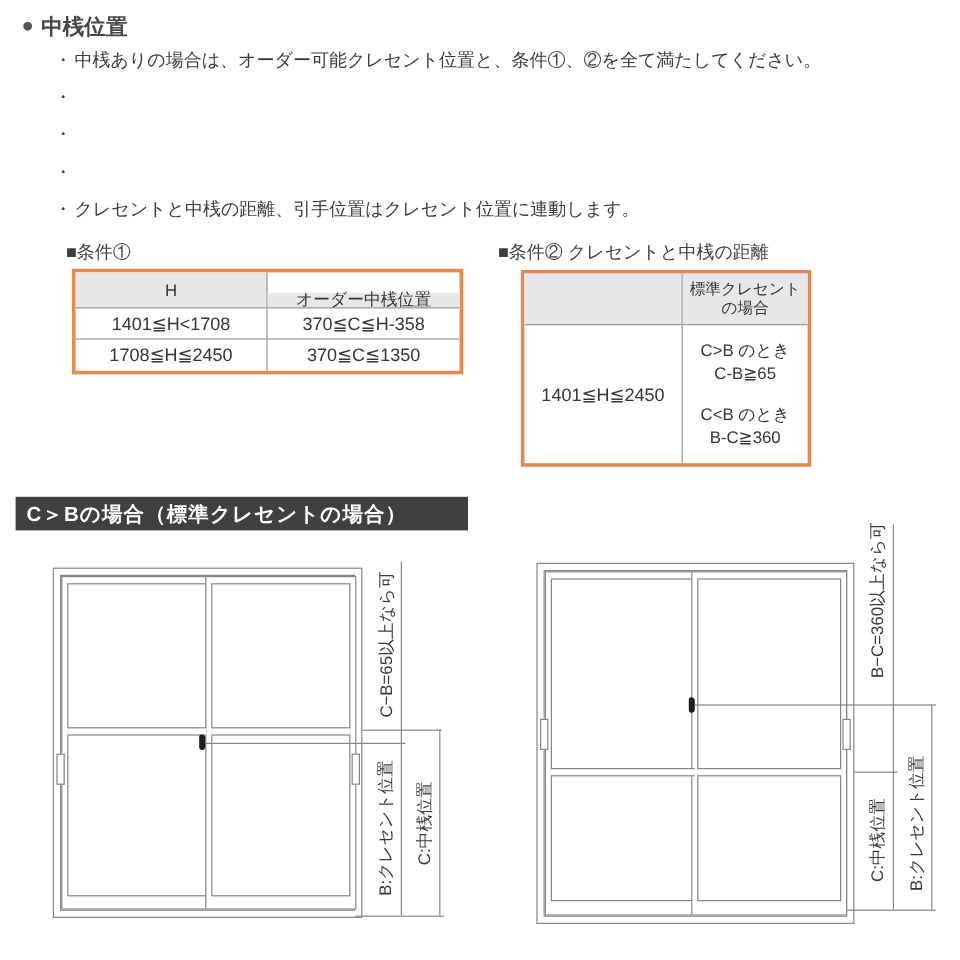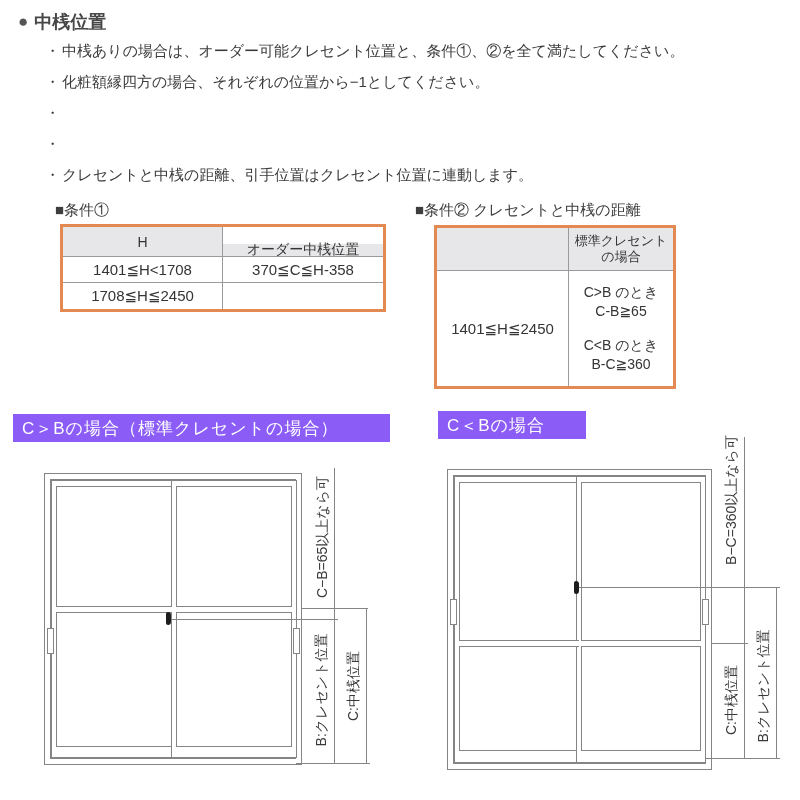--- a/index.html
+++ b/index.html
@@ -20,21 +20,21 @@
   .tbl1{left:60px;top:224px;width:320px;grid-template-columns:160px 1fr;grid-template-rows:30px 26px 26px;}
   .tbl2{left:434px;top:225px;width:236px;grid-template-columns:132px 1fr;grid-template-rows:43px 115px;}
   .cell{display:flex;align-items:center;justify-content:center;font-size:15px;color:#353535;}
   .hcell{background:#e7e7e9;}
   .bb{border-bottom:1px solid #9a9a9a;}
   .br{border-right:1px solid #9a9a9a;}
   .hdr2{font-size:13px;line-height:16px;text-align:center;flex-direction:column;}
   .case-col{flex-direction:column;font-size:14px;line-height:19px;}
   .case-gap{height:15px;}
   
-  .bar{position:absolute;height:28px;background:#8b5cf6;color:#fff;font-size:17px;font-weight:normal;
+  .bar{position:absolute;height:28px;background:#404040;color:#fff;font-size:17px;font-weight:bold;
        display:flex;align-items:center;padding-left:9px;box-sizing:border-box;letter-spacing:1px;}
   
   .rect{position:absolute;border:1px solid #858585;background:#fff;box-sizing:border-box;}
   .hl{position:absolute;height:1px;background:#858585;}
   .vl{position:absolute;width:1px;background:#858585;}
   .rail{position:absolute;height:7px;border-top:1px solid #858585;border-bottom:1px solid #858585;box-sizing:border-box;background:#fff;}
   .crescent{position:absolute;width:5px;height:13px;background:#1d1d1d;border-radius:2px 3px 3px 2px;}
   .handle{position:absolute;width:7px;height:26px;border:1px solid #858585;background:#fff;box-sizing:border-box;}
   .vtext{position:absolute;font-size:14px;color:#393939;text-align:center;white-space:nowrap;transform:rotate(-90deg);line-height:16px;}
 </style>
@@ -48,62 +48,61 @@
     <span>中桟位置</span>
   </div>
 
   <div class="abs notes">
     <div class="note">
         <span class="bm">・</span>
         <span>中桟ありの場合は、オーダー可能クレセント位置と、条件①、②を全て満たしてください。</span>
       </div>
     <div class="note">
         <span class="bm">・</span>
-        <span>化粧額縁四方の場合、それぞれの位置から−1としてください。</span>
       </div>
     <div class="note">
         <span class="bm">・</span>
       </div>
     <div class="note">
         <span class="bm">・</span>
       </div>
     <div class="note">
         <span class="bm">・</span>
         <span>クレセントと中桟の距離、引手位置はクレセント位置に連動します。</span>
       </div>
   </div>
 
   <div class="abs sec-title" style="left:55px;top:201px;">■条件①</div>
   <div class="tbl tbl1">
     <div class="cell hcell bb br" style="font-size:14px;">H</div>
     <div class="cell hcell bb" style="font-size:14px;margin-top:17px;">オーダー中桟位置</div>
     <div class="cell bb br">1401≦H&lt;1708</div>
     <div class="cell bb">370≦C≦H-358</div>
     <div class="cell br">1708≦H≦2450</div>
+    <div class="cell">370≦C≦1350</div>
   </div>
 
   <div class="abs sec-title" style="left:415px;top:201px;">■条件② クレセントと中桟の距離</div>
   <div class="tbl tbl2">
     <div class="cell hcell bb br"></div>
     <div class="cell hcell bb hdr2">
       <span>標準クレセント</span>
       <span>の場合</span>
     </div>
     <div class="cell br">1401≦H≦2450</div>
     <div class="cell case-col">
       <span>C&gt;B のとき</span>
       <span>C-B≧65</span>
       <span class="case-gap"></span>
       <span>C&lt;B のとき</span>
       <span>B-C≧360</span>
     </div>
   </div>
 
   <div class="bar" style="left:13px;top:414px;width:377px;">C＞Bの場合（標準クレセントの場合）</div>
-  <div class="bar" style="left:438px;top:411px;width:148px;">C＜Bの場合</div>
 
   <div class="rect" style="left:44px;top:473px;width:258px;height:292px;"></div>
   <div class="rect" style="left:50px;top:479px;width:246px;height:280px;"></div>
   <div class="rect" style="left:51px;top:480px;width:126px;height:278px;"></div>
   <div class="rect" style="left:56px;top:486px;width:116px;height:261px;"></div>
   <div class="rect" style="left:171px;top:480px;width:126px;height:278px;"></div>
   <div class="rect" style="left:176px;top:486px;width:116px;height:261px;"></div>
   <div class="rail" style="left:56px;top:606px;width:116px;"></div>
   <div class="rail" style="left:176px;top:606px;width:116px;"></div>
   <div class="crescent" style="left:166px;top:612px;"></div>

